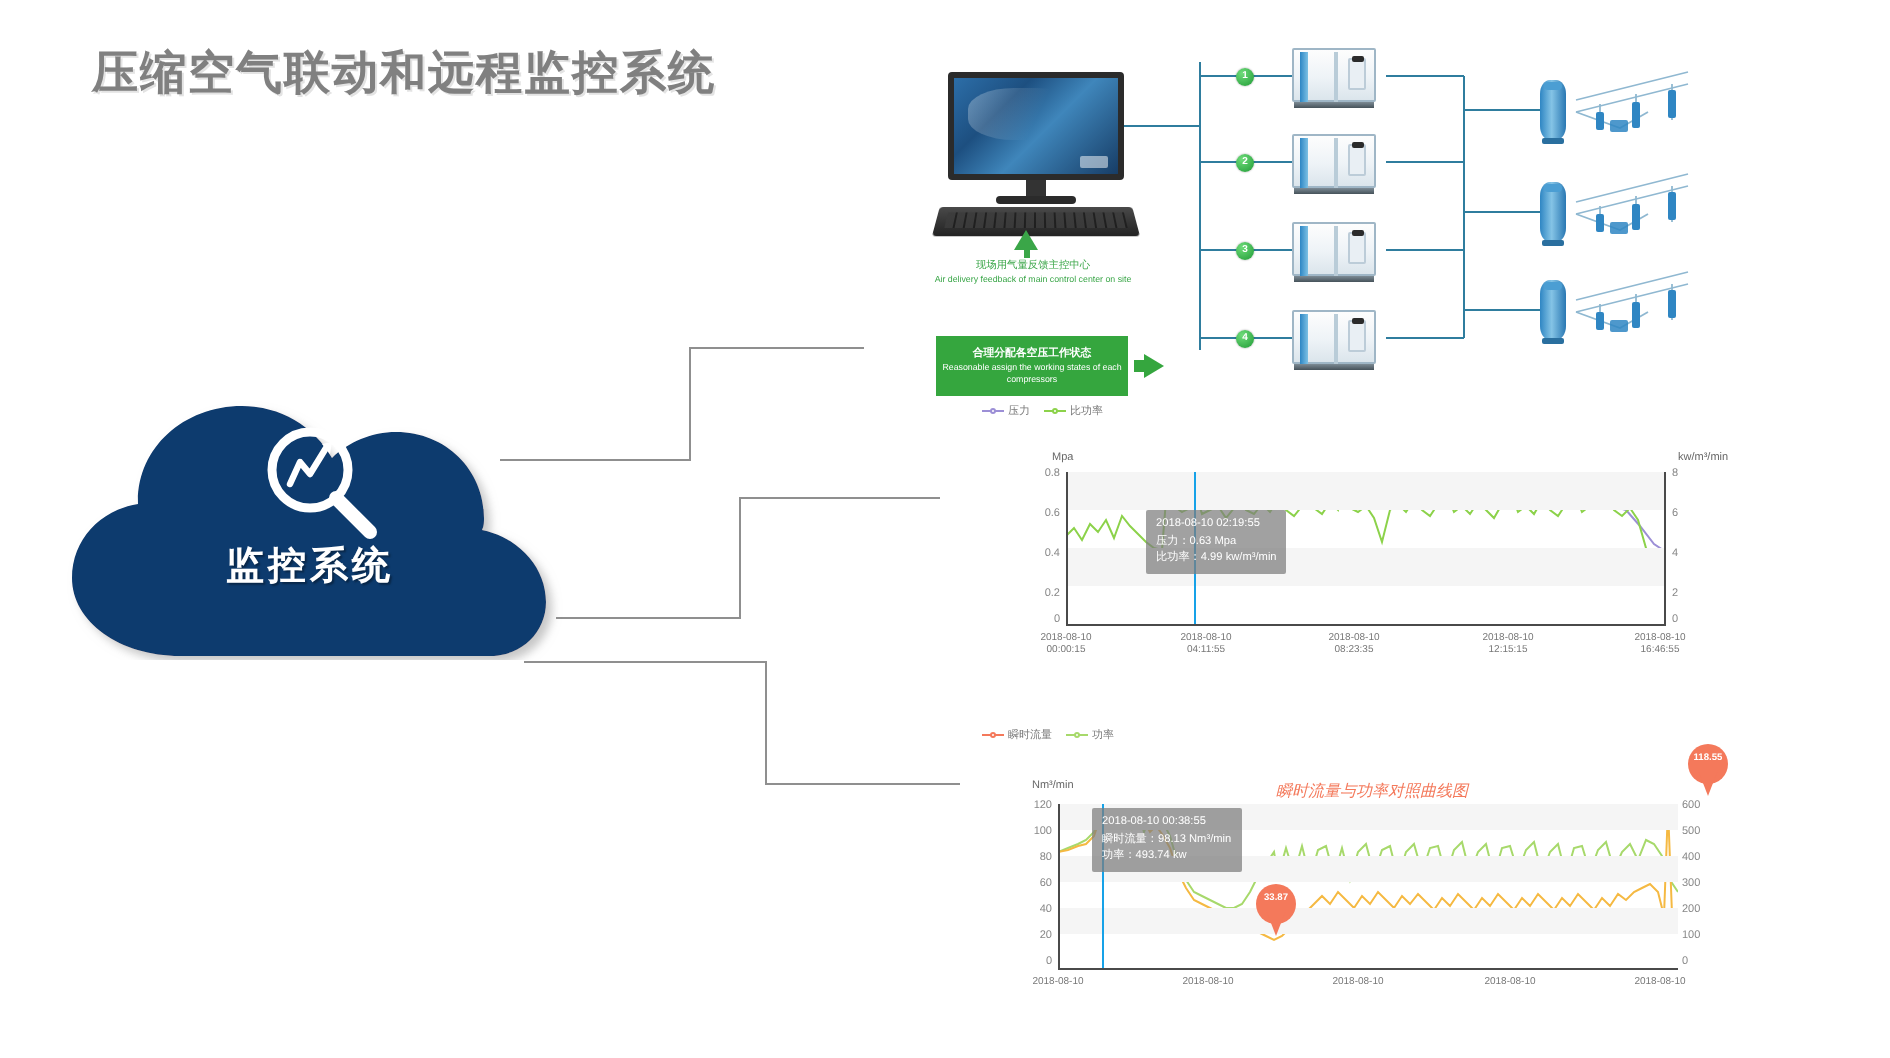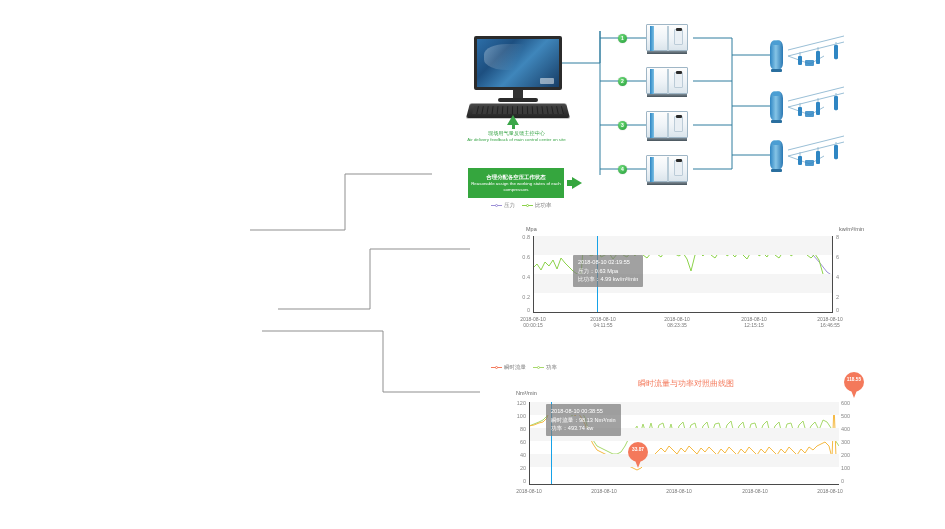--- a/index.html
+++ b/index.html
@@ -149,27 +149,56 @@
   .pin-text{
     position:absolute;left:0;top:5px;width:20px;text-align:center;
     color:#fff;font-size:4.8px;font-weight:bold;
   }
 </style>
 </head>
 <body>
 
 <div id="root">
 
+  <div class="page-title">压缩空气联动和远程监控系统</div>
 
   <svg class="connectors" width="945" height="529">
     <polyline points="250,230 345,230 345,174 432,174" fill="none" stroke="#8f8f8f" stroke-width="1"></polyline>
     <polyline points="278,309 370,309 370,249 470,249" fill="none" stroke="#8f8f8f" stroke-width="1"></polyline>
     <polyline points="262,331 383,331 383,392 480,392" fill="none" stroke="#8f8f8f" stroke-width="1"></polyline>
   </svg>
 
+  <div class="cloud-wrap">
+    <svg class="cloud-svg" width="270" height="145" viewBox="0 0 270 145">
+      <defs>
+        <filter id="cshadow" x="-20%" y="-20%" width="150%" height="150%">
+          <feDropShadow dx="3" dy="3" stdDeviation="2.5" flood-color="#999" flood-opacity="0.55"></feDropShadow>
+        </filter>
+      </defs>
+      <path filter="url(#cshadow)" fill="#0c3b6e" d="
+        M70,143
+        C40,143 16,126 16,104
+        C16,85 30,70 49,67
+        C48,40 71,18 101,18
+        C120,18 137,28 146,44
+        C154,36 166,31 178,31
+        C203,31 222,50 222,74
+        C222,76 222,78 221,80
+        C240,84 253,99 253,116
+        C253,131 241,143 225,143
+        Z"></path>
+    </svg>
+    <svg class="magnifier" viewBox="0 0 70 62">
+      <circle cx="30" cy="25" r="19" fill="none" stroke="#ffffff" stroke-width="4.5"></circle>
+      <line x1="43" y1="39" x2="60" y2="56" stroke="#ffffff" stroke-width="7" stroke-linecap="round"></line>
+      <polyline points="20,32 25,21 30,27 38,14" fill="none" stroke="#ffffff" stroke-width="3.2" stroke-linecap="round" stroke-linejoin="round"></polyline>
+      <polygon points="36,12 41,11 40,17" fill="#ffffff"></polygon>
+    </svg>
+    <div class="cloud-label">监控系统</div>
+  </div>
 
   <div class="diagram">
 
     <svg width="513" height="180" style="position:absolute;left:0;top:0">
       <line x1="100" y1="43" x2="168" y2="43" stroke="#2f7d9e" stroke-width="1"></line>
       <polyline points="168,43 168,11 168,155" fill="none" stroke="#2f7d9e" stroke-width="1"></polyline>
       <line x1="168" y1="18" x2="214" y2="18" stroke="#2f7d9e" stroke-width="1"></line>
       <line x1="168" y1="61" x2="214" y2="61" stroke="#2f7d9e" stroke-width="1"></line>
       <line x1="168" y1="105" x2="214" y2="105" stroke="#2f7d9e" stroke-width="1"></line>
       <line x1="168" y1="149" x2="214" y2="149" stroke="#2f7d9e" stroke-width="1"></line>
@@ -395,21 +424,21 @@
       <span class="legend-item" style="color:#f4795b">
         <i class="lg-mark" style="background:#f4795b"></i>
         <span style="color:#7a7a7a">瞬时流量</span>
       </span>
       <span class="legend-item" style="color:#a7d96b">
         <i class="lg-mark" style="background:#a7d96b"></i>
         <span style="color:#7a7a7a">功率</span>
       </span>
     </div>
 
-    <div class="chart-title" style="top:14px;color:#f4795b;">瞬时流量与功率对照曲线图</div>
+    <div class="chart-title" style="top:26px;color:#f4795b;font-style:italic;">瞬时流量与功率对照曲线图</div>
 
     <div class="axis-unit" style="left:30px;top:26px">Nm³/min</div>
 
     <div class="tick" style="left:14px;top:36px;width:26px">120</div>
     <div class="tick" style="left:14px;top:49px;width:26px">100</div>
     <div class="tick" style="left:14px;top:62px;width:26px">80</div>
     <div class="tick" style="left:14px;top:75px;width:26px">60</div>
     <div class="tick" style="left:14px;top:88px;width:26px">40</div>
     <div class="tick" style="left:14px;top:101px;width:26px">20</div>
     <div class="tick" style="left:14px;top:114px;width:26px">0</div>

